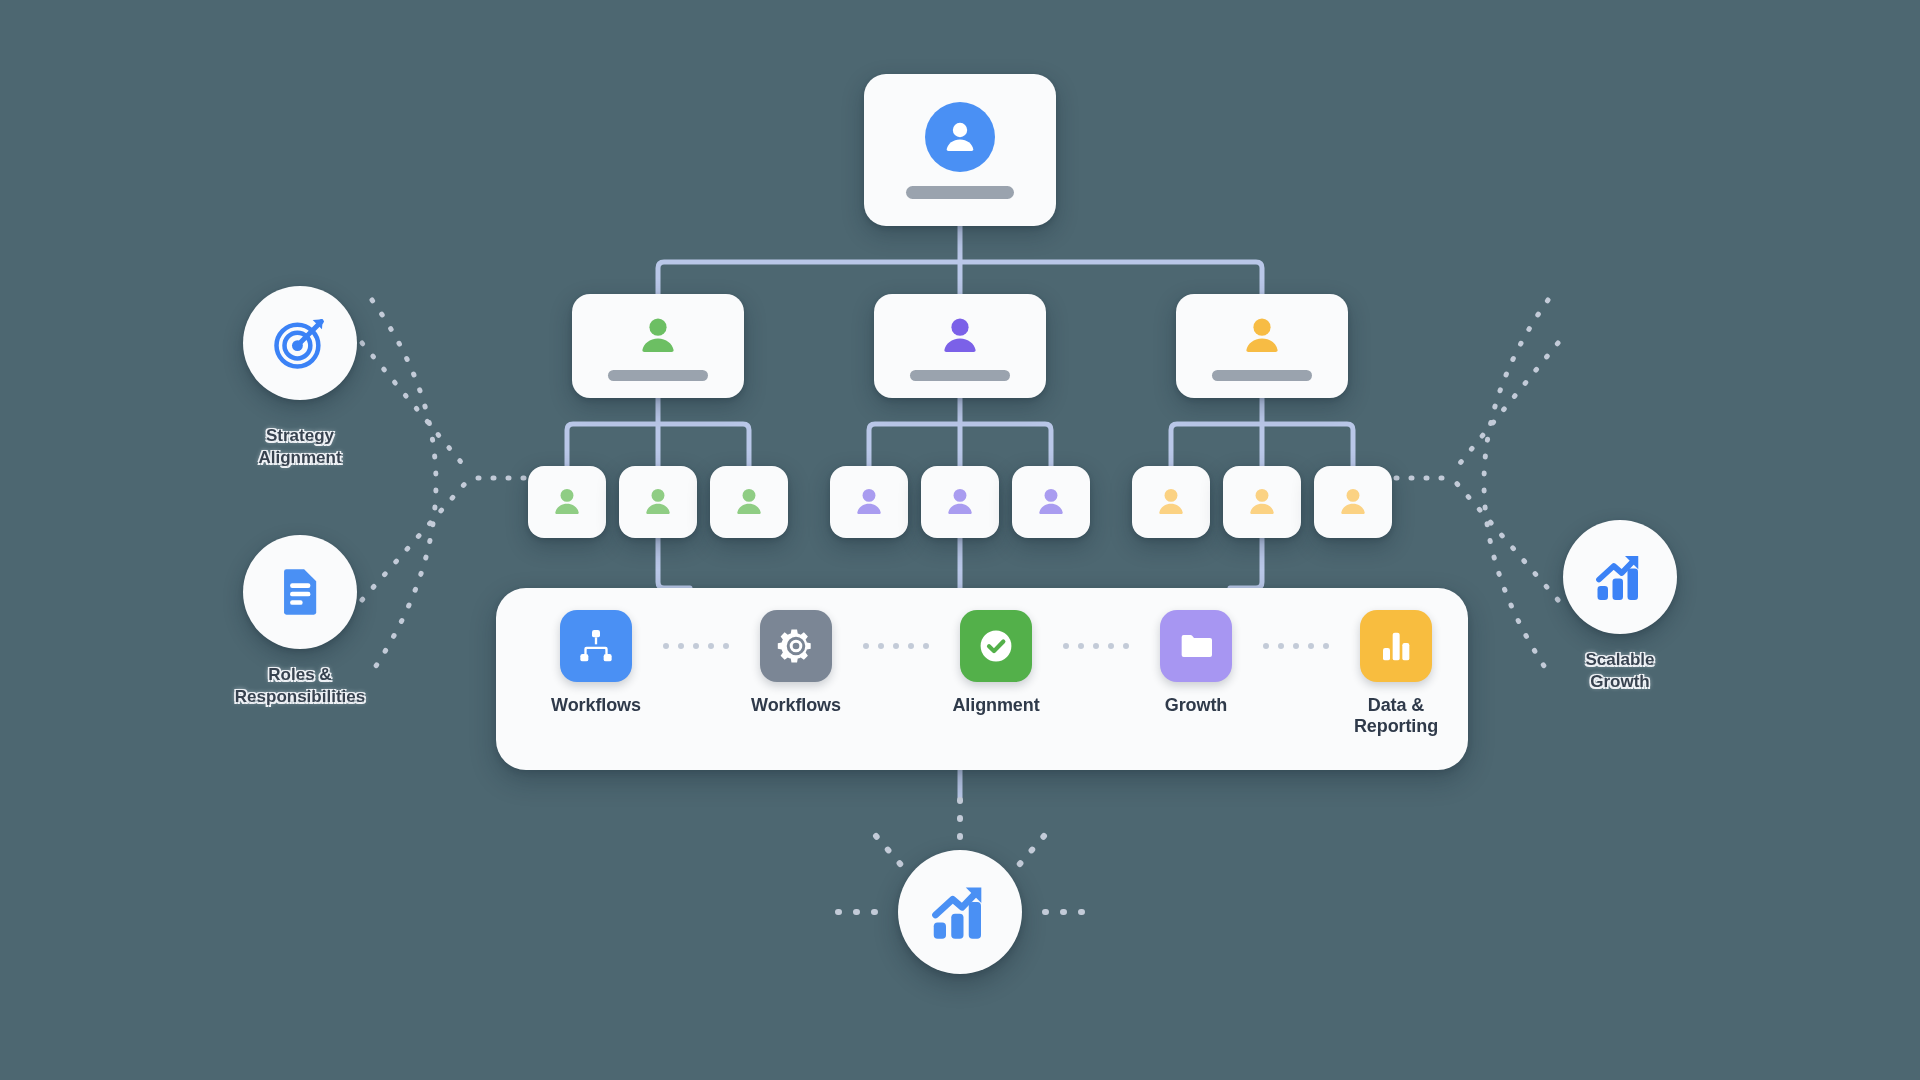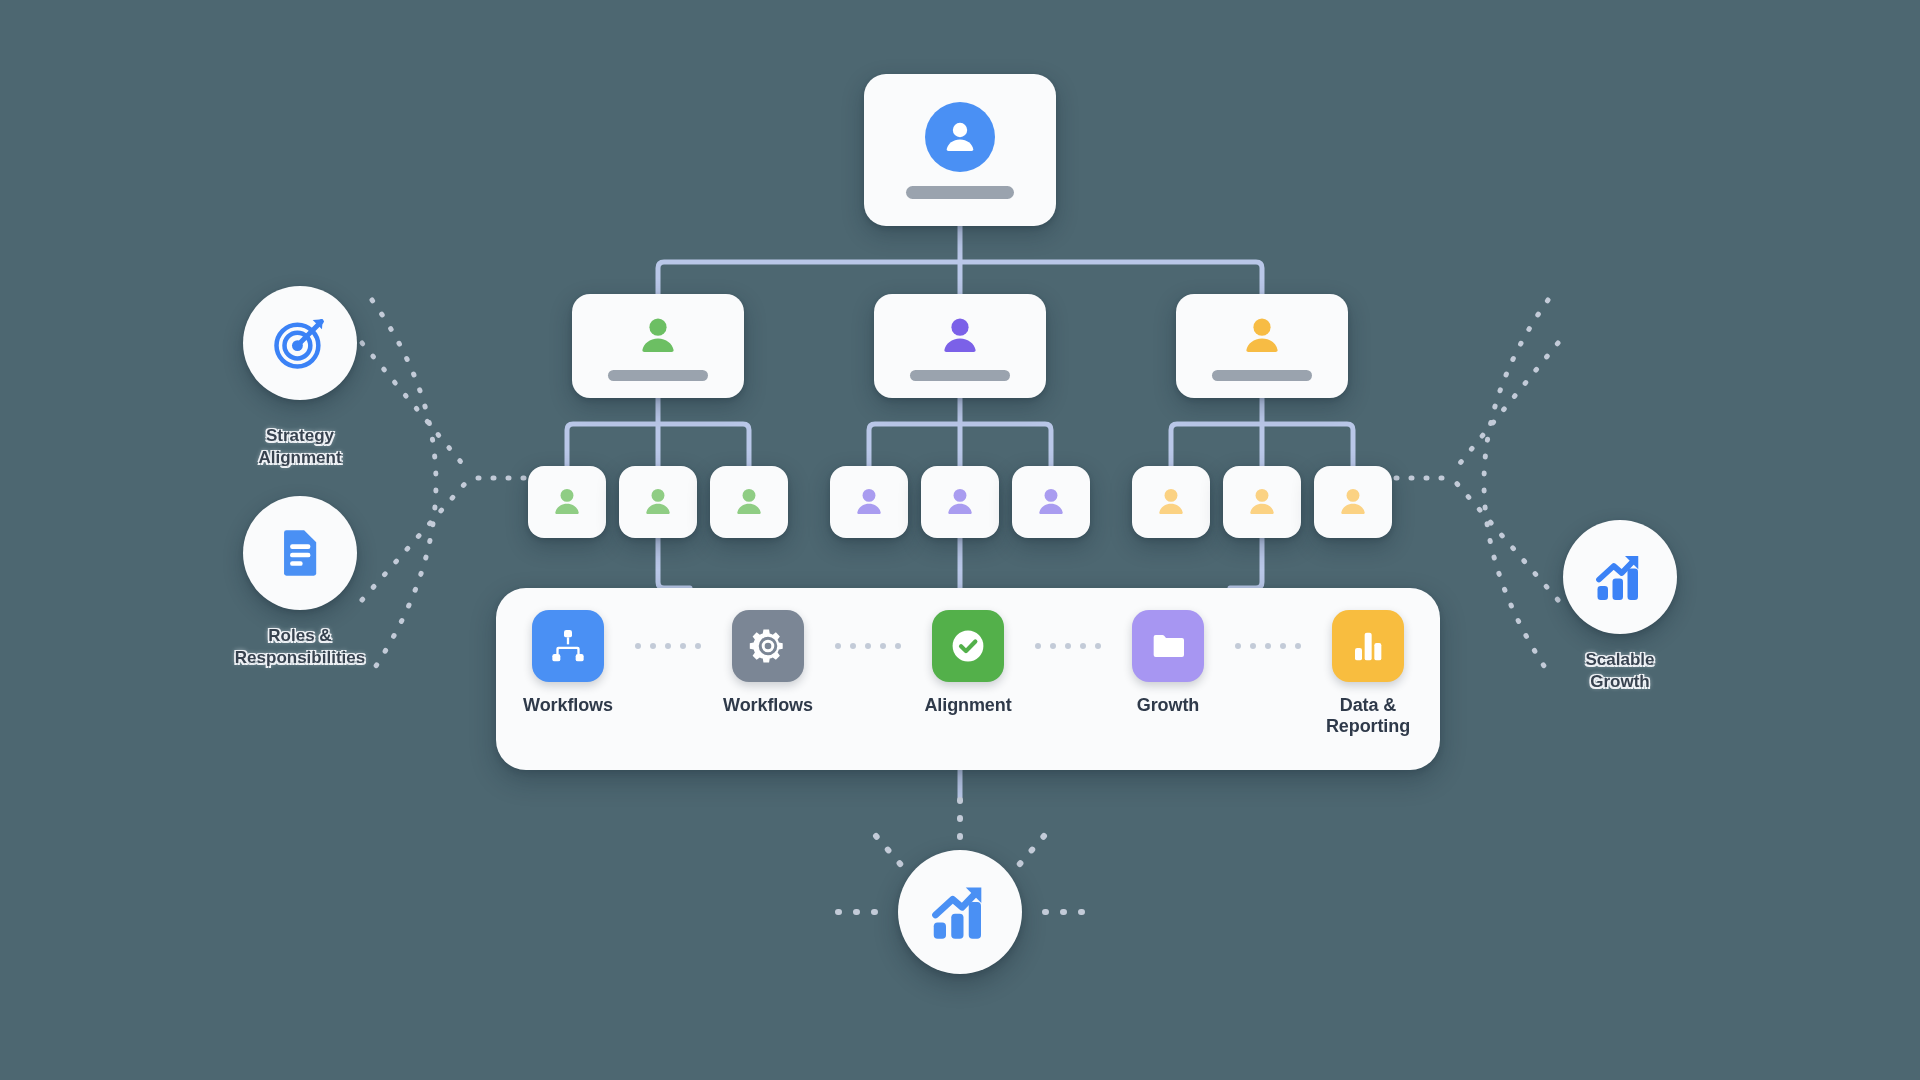--- a/index.html
+++ b/index.html
@@ -94,20 +94,21 @@
     top: 588px;
     width: 944px;
     height: 182px;
     background: #fafbfc;
     border-radius: 30px;
     box-shadow: 0 10px 26px rgba(18, 32, 45, 0.30),
                 0 2px 6px rgba(18, 32, 45, 0.16);
     display: flex;
     align-items: flex-start;
     justify-content: center;
+    padding-left: 28px;
   }
 
   #process-row {
     display: flex;
     align-items: flex-start;
     margin-top: 22px;
   }
 
   .proc-item {
     width: 128px;
@@ -479,21 +480,21 @@
           <circle cx="11" cy="13" r="5"></circle>
         </g>
         <circle cx="11" cy="13" r="2.1" fill="#3b82f6"></circle>
         <path d="M11 13L20.3 3.7" stroke="#3b82f6" stroke-width="1.9" stroke-linecap="round"></path>
         <path d="M16.9 3.1l3.9-.3-.3 3.9z" fill="#3b82f6"></path>
       </svg>
     </div>
     <div class="feature-label">Strategy<br>Alignment</div>
   </div>
 
-  <div class="feature" style="left:218px; top:496px;">
+  <div class="feature" style="left:218px; top:535px;">
     <div class="feature-circle">
       <svg width="58" height="58" viewBox="0 0 24 24">
         <path d="M5.4 3.6q0-1 1-1h7.3l5 5v12.8q0 1-1 1H6.4q-1 0-1-1z" fill="#4a90f4"></path>
         <rect x="7.9" y="8.4" width="8.4" height="1.9" rx="0.9" fill="#ffffff"></rect>
         <rect x="7.9" y="11.9" width="8.4" height="1.9" rx="0.9" fill="#ffffff"></rect>
         <rect x="7.9" y="15.4" width="5.2" height="1.9" rx="0.9" fill="#ffffff"></rect>
       </svg>
     </div>
     <div class="feature-label">Roles &amp;<br>Responsibilities</div>
   </div>

